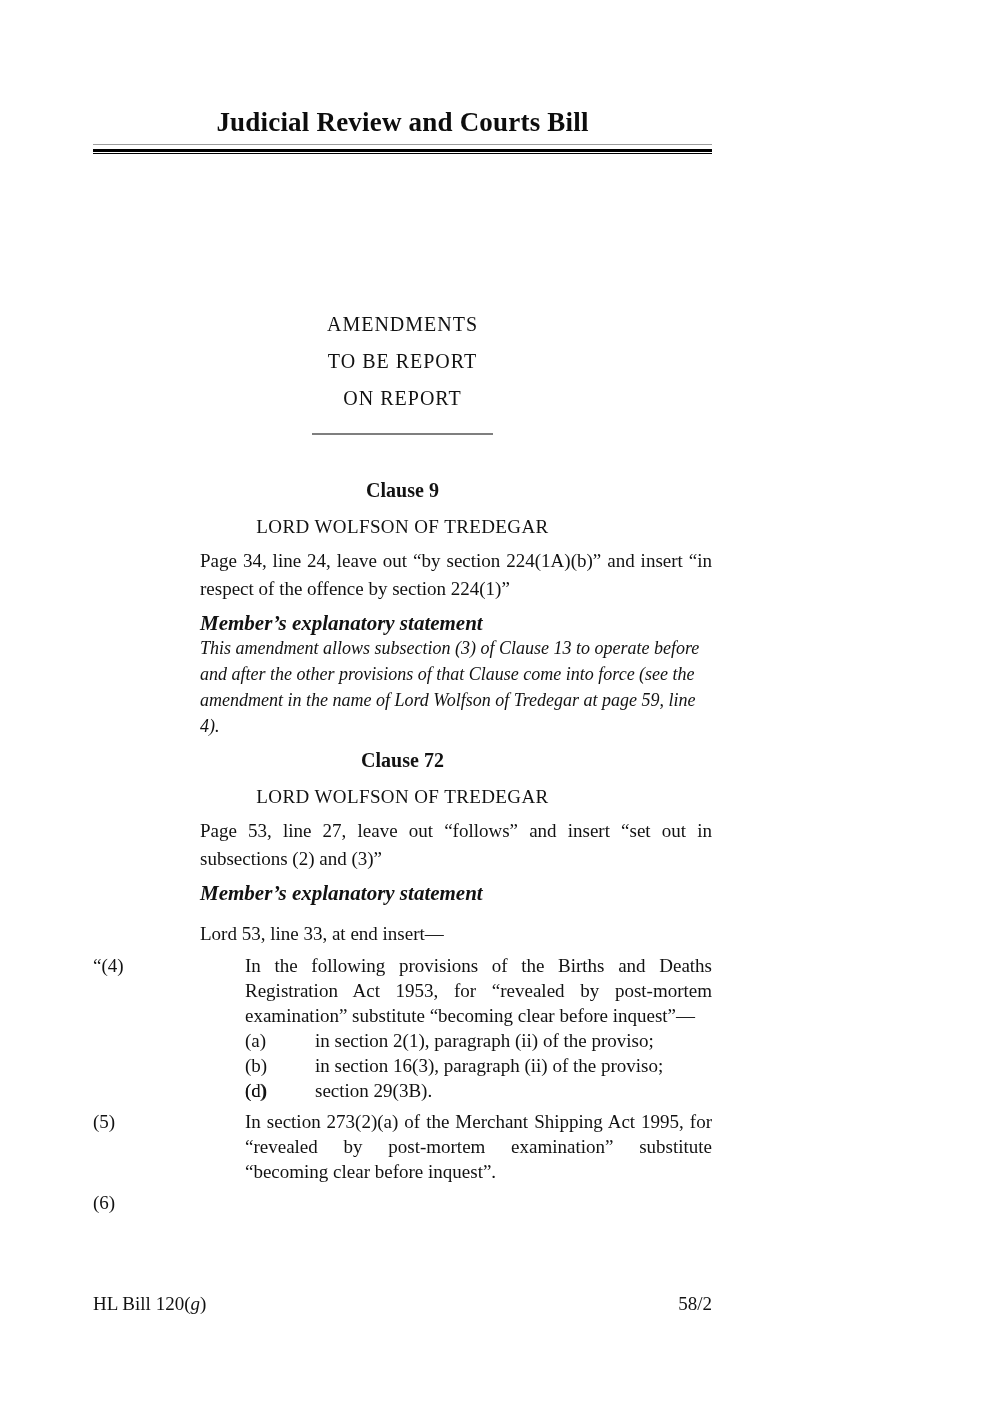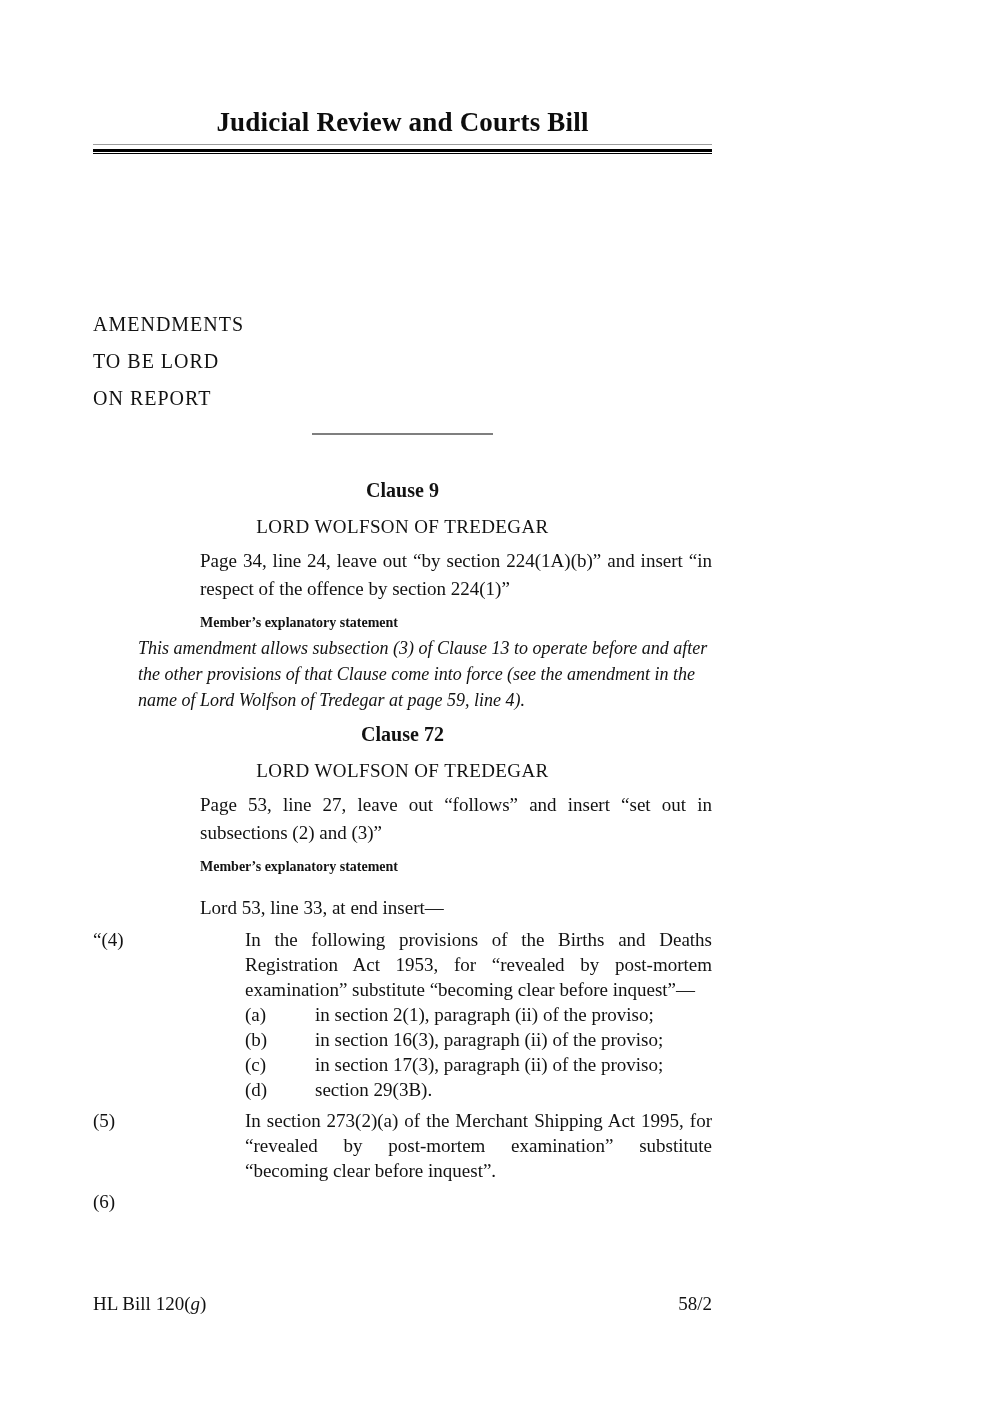--- a/index.html
+++ b/index.html
@@ -24,45 +24,45 @@
     line-height: 32px;
     font-weight: 700;
     letter-spacing: 0.2px;
     color: #0d0d0d;
   }
   .rule-gray  { height: 1px; background: #9c9c9c; margin-top: 6px; }
   .rule-thick { height: 3px; background: #000000; margin-top: 4px; }
   .rule-thin  { height: 1px; background: #000000; margin-top: 1px; }
 
   
-  .center-block { margin-top: 152px; }
+  .center-block { margin-top: 152px; text-align: center; }
   .center-line  { font-size: 20px; line-height: 37px; letter-spacing: 1px; }
   .short-rule   { width: 181px; height: 2px; background: #7f7f7f; margin: 16px auto 0; }
 
   
   .clause-heading {
     text-align: center; font-size: 20px; line-height: 26px;
     font-weight: 700; margin: 42px 0 0;
   }
   .clause-heading.second { margin-top: 8px; }
   .sponsor {
     text-align: center; font-size: 19px; line-height: 24px;
     letter-spacing: 0.4px; margin-top: 12px; font-family: Liberation Serif, serif;
   }
   .instruction {
     margin: 8px 0 0 107px; font-size: 19px; line-height: 28px;
     text-align: justify; text-align-last: left;
   }
   .instruction.tight { line-height: 26px; margin-top: 16px; }
   .explanatory-heading {
-    margin: 8px 0 0 107px; font-size: 14px; line-height: 24px;
-    font-weight: 700; 
+    margin: 8px 0 0 107px; font-size: 21px; line-height: 24px;
+    font-weight: 700; font-style: italic;
   }
   .explanatory-text {
-    margin: 0 0 0 45px; font-size: 18px; line-height: 26px;
+    margin: 0 0 0 107px; font-size: 18px; line-height: 26px;
     font-style: italic;
   }
 
   
   .num-item {
     position: relative; margin-top: 6px; padding-left: 152px;
     font-size: 19px; line-height: 25px;
     text-align: justify; text-align-last: left;
   }
   .num-label {
@@ -91,21 +91,21 @@
 
 <div class="page">
 
   <h1 class="bill-title">Judicial Review and Courts Bill</h1>
   <div class="rule-gray"></div>
   <div class="rule-thick"></div>
   <div class="rule-thin"></div>
 
   <div class="center-block">
     <div class="center-line">AMENDMENTS</div>
-    <div class="center-line">TO BE LORD</div>
+    <div class="center-line">TO BE REPORT</div>
     <div class="center-line">ON REPORT</div>
     <div class="short-rule"></div>
   </div>
 
   <section>
     <h2 class="clause-heading">Clause 9</h2>
     <div class="sponsor">LORD WOLFSON OF TREDEGAR</div>
     <p class="instruction">Page 34, line 24, leave out “by section 224(1A)(b)” and insert “in respect of the offence by section 224(1)”</p>
     <div class="explanatory-heading">Member’s explanatory statement</div>
     <div class="explanatory-text">This amendment allows subsection (3) of Clause 13 to operate before and after the other provisions of that Clause come into force (see the amendment in the name of Lord Wolfson of Tredegar at page 59, line 4).</div>
@@ -125,21 +125,20 @@
       <div class="sub-item">
         <span class="sub-label">(a)</span>
         <span class="sub-text">in section 2(1), paragraph (ii) of the proviso;</span>
       </div>
       <div class="sub-item">
         <span class="sub-label">(b)</span>
         <span class="sub-text">in section 16(3), paragraph (ii) of the proviso;</span>
       </div>
       <div class="sub-item">
         <span class="sub-label">(c)</span>
-        <span class="sub-text">in section 17(3), paragraph (ii) of the proviso;</span>
       </div>
       <div class="sub-item">
         <span class="sub-label">(d)</span>
         <span class="sub-text">section 29(3B).</span>
       </div>
     </div>
 
     <div class="num-item">
       <span class="num-label">(5)</span>
       <span class="num-text">In section 273(2)(a) of the Merchant Shipping Act 1995, for “revealed by post-mortem examination” substitute “becoming clear before inquest”.</span>

